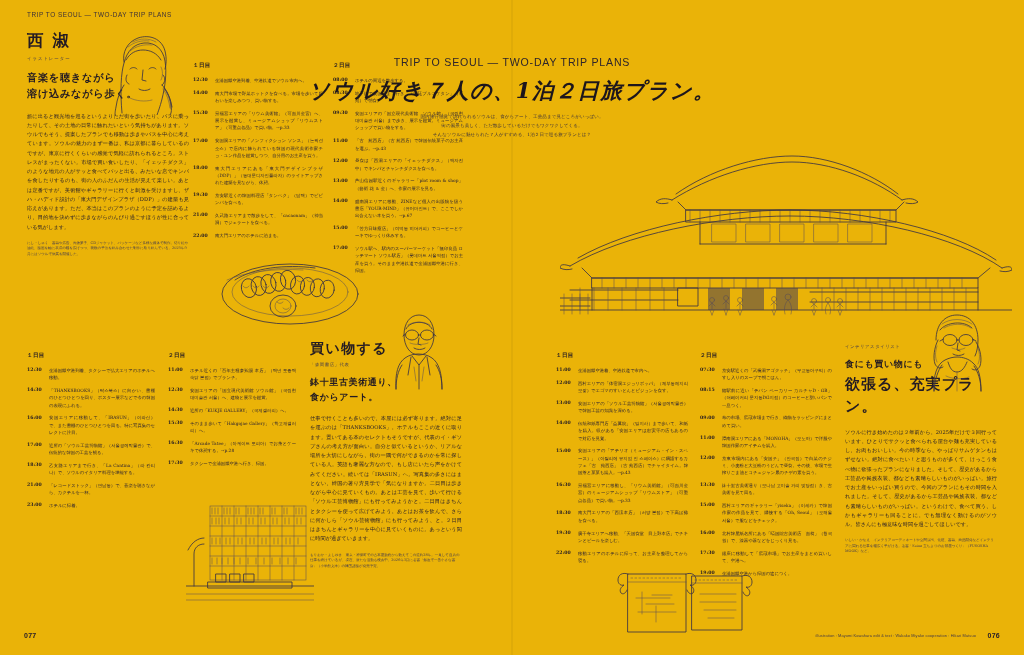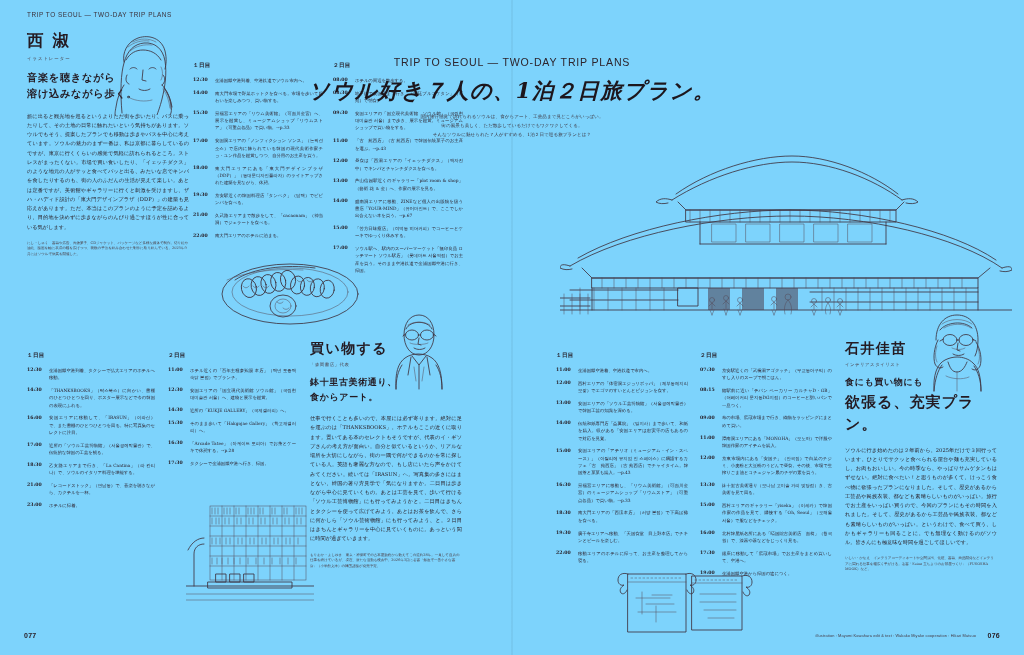--- a/index.html
+++ b/index.html
@@ -3,21 +3,21 @@
 <meta charset="utf-8">
 <style>
   * { box-sizing: border-box; margin: 0; padding: 0; }
   html, body {
     width: 1024px; height: 655px;
     background: #efe4ee;
     font-family: "Liberation Serif", "DejaVu Serif", serif;
     color: #2a2028;
     overflow: hidden;
   }
-  .spread { position: relative; width: 1024px; height: 655px; background: #7dd3fc; }
+  .spread { position: relative; width: 1024px; height: 655px; background: #eab308; }
 
   
   .jp { font-family: "DejaVu Serif", "Liberation Serif", serif; }
   .body-ja { font-size: 5.2px; line-height: 1.78; text-align: justify; }
   .micro { font-size: 3.5px; line-height: 1.6; }
 
   
   .runhead {
     position: absolute; font-family: "Liberation Sans", sans-serif;
     font-size: 6.4px; letter-spacing: .085em; color: #3a2f38; white-space: nowrap;
@@ -537,21 +537,20 @@
           <div class="sched-text jp">銀座に移動して「広蔵市場」でお土産をまとめ買いして、空港へ。</div>
         </div>
         <div class="sched-row">
           <div class="sched-time">19:00</div>
           <div class="sched-text jp">金浦国際空港から帰国の途につく。</div>
         </div>
       </div>
   </div>
 
   <div style="position:absolute; left:845px; top:340px; width:152px;">
-    <div class="profile-name" style="font-size:14px;">石井佳苗</div>
     <div class="profile-role jp" style="letter-spacing:.12em;">インテリアスタイリスト</div>
     <div class="profile-lead" style="font-size:9px;">食にも買い物にも</div>
     <div class="profile-lead" style="font-size:15px; margin-top:1px;">欲張る、充実プラン。</div>
     <div class="profile-body body-ja jp">ソウルに行き始めたのは２年前から。2025年だけで３回行っています。ひとりでサクッと食べられる屋台や麺も充実しているし、お肉もおいしい。今の時季なら、やっぱりサムゲタンもはずせない。絶対に食べたい！と思うものが多くて、けっこう食べ物に欲張ったプランになりました。そして、歴史があるから工芸品や民族衣装、都なども素晴らしいものがいっぱい。旅行でお土産をいっぱい買うので、今回のプランにもその時間を入れました。そして、歴史があるから工芸品や民族衣装、都なども素晴らしいものがいっぱい。というわけで、食べて買う、しかもギャラリーも回ることに。でも無理なく動けるのがソウル。皆さんにも極意味な時間を過ごしてほしいです。</div>
     <div class="profile-note micro jp">いしい・かなえ　インテリアコーディネートや空間演出、化粧、書籍、商品開発などインテリアに関わる仕事を幅広く手がける。著書「Seina 立ちよりのお部屋づくり」（FUSOSHA MOOK）など。</div>
   </div>
 
   <svg style="position:absolute; left:912px; top:306px;" width="82" height="86" viewBox="0 0 82 86">
     <g class="ink">
       <path d="M22 85 C21 69 25 58 33 54 C37 52 41 51 45 51 C51 51 57 53 61 57 C67 62 69 72 69 85"></path>

